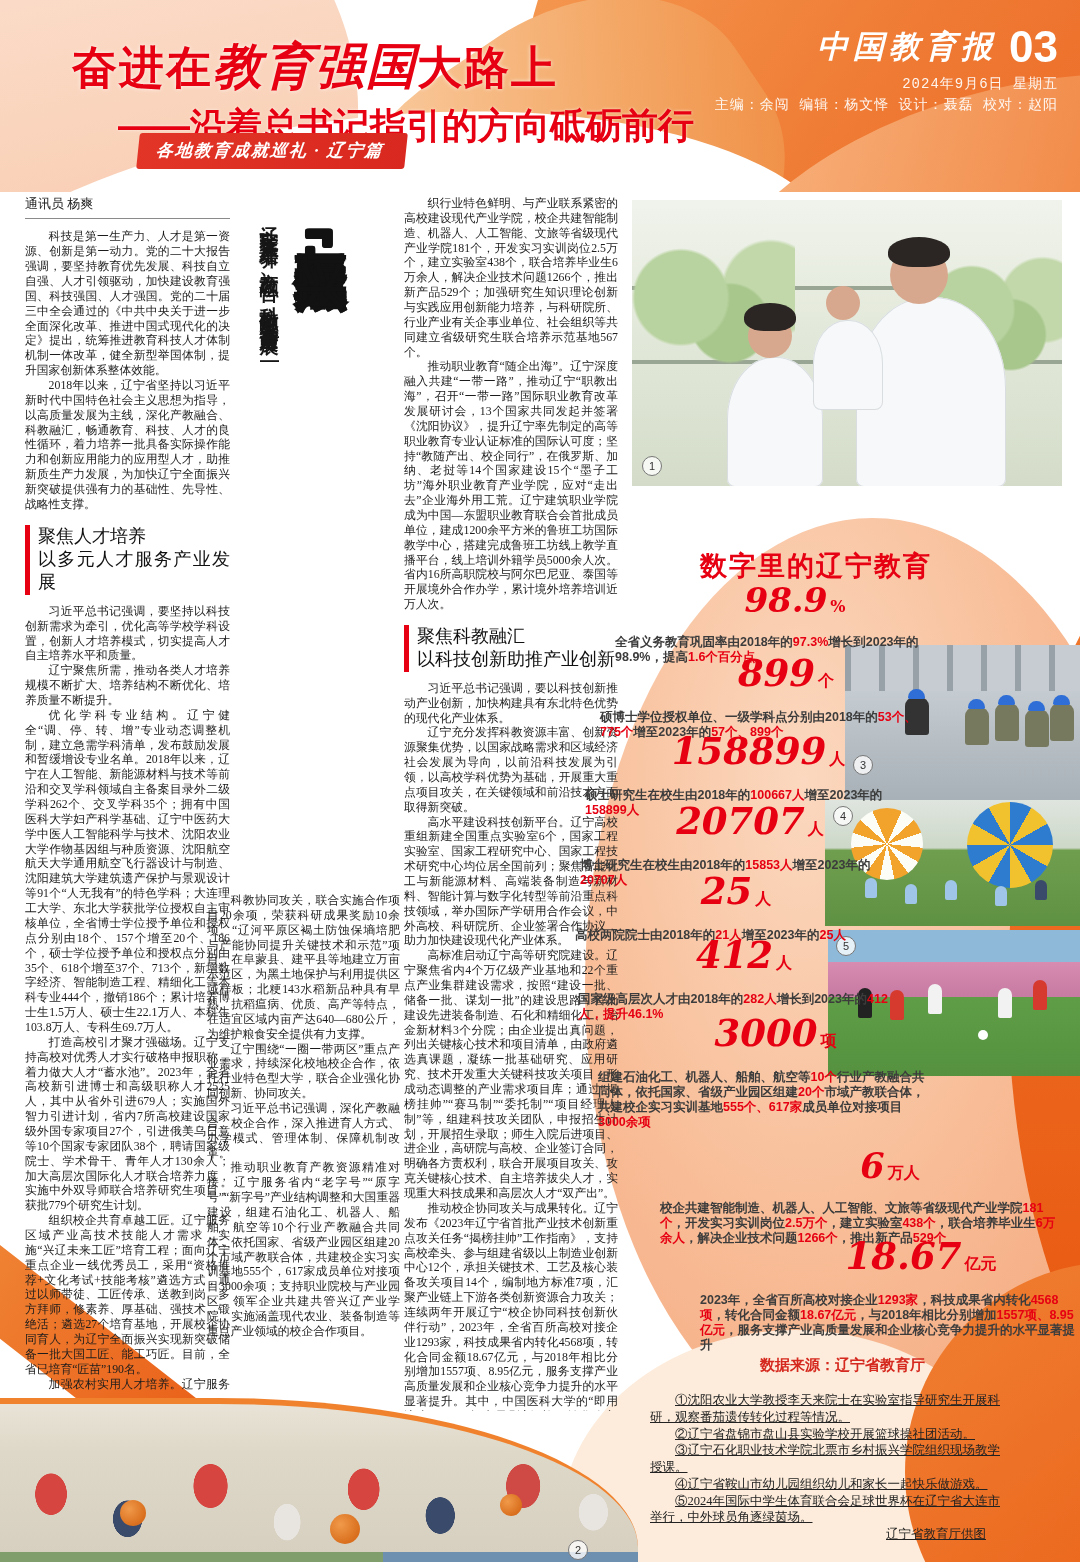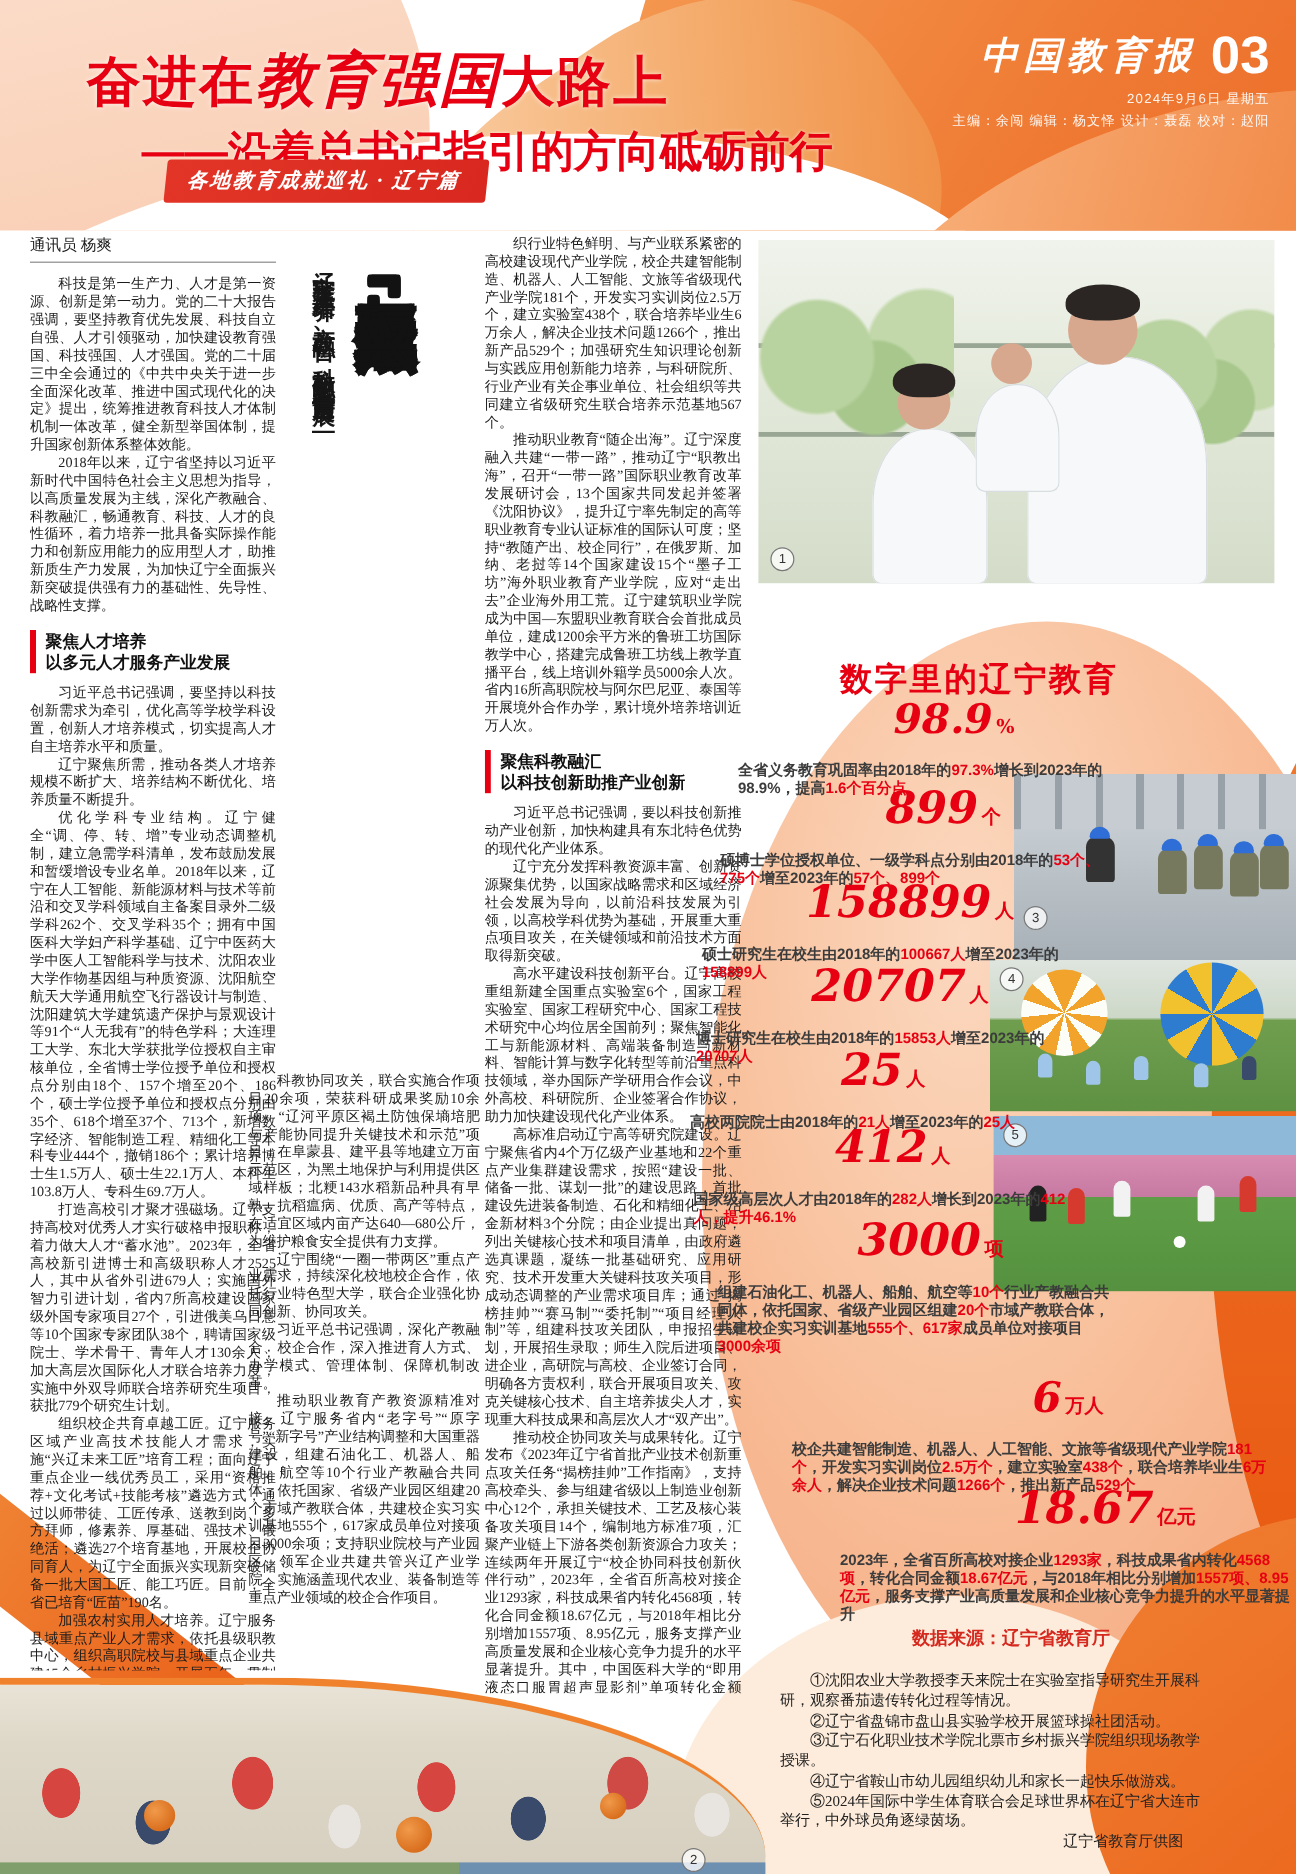--- a/index.html
+++ b/index.html
@@ -21,28 +21,28 @@
     text-shadow:0 0 4px rgba(255,255,255,.8);}
   .banner-title .mid{font-family:"Liberation Serif",serif;font-style:italic;font-weight:900;font-size:49px;}
   .banner-sub{position:absolute;left:118px;top:102px;z-index:3;font-family:"Liberation Sans",sans-serif;
     font-weight:900;font-size:36px;color:#e60012;white-space:nowrap;text-shadow:0 0 3px rgba(255,255,255,.7);}
   .ribbon{position:absolute;left:138px;top:133px;z-index:3;background:linear-gradient(100deg,#e23527,#d9281f);
     color:#fff;font-size:17px;font-weight:700;font-style:italic;padding:6px 22px 7px 18px;border-radius:3px;
     transform:skewX(-6deg);letter-spacing:2px;white-space:nowrap;}
   .masthead{position:absolute;right:22px;top:22px;z-index:3;text-align:right;color:#fff;}
   .masthead .brand{font-style:italic;font-weight:900;font-size:31px;letter-spacing:5px;vertical-align:middle;}
   .masthead .pno{font-family:"Liberation Sans",sans-serif;font-weight:700;font-size:44px;vertical-align:middle;margin-left:8px;}
-  .masthead .small{font-family:Liberation Sans, sans-serif;font-size:11px;opacity:.92;margin-top:3px;letter-spacing:1px;}
+  .masthead .small{font-family:Liberation Mono, monospace;font-size:14px;opacity:.92;margin-top:3px;letter-spacing:1px;}
   
   .col{position:absolute;z-index:5;font-size:11.8px;line-height:1.26;text-align:justify;overflow:hidden;}
   .col p{margin:0;text-indent:2em;}
   .byline{font-size:13px;padding-bottom:6px;border-bottom:1.5px solid #8a8a8a;margin-bottom:10px;text-indent:0;}
   .sec{display:flex;gap:8px;margin:13px 0 9px;}
   .sec .bar{width:5px;background:#e60012;flex:none;}
-  .sec .t{font-family:"Liberation Sans","DejaVu Sans",sans-serif;font-weight:700;font-size:14px;line-height:1.3;color:#111;}
+  .sec .t{font-family:"Liberation Sans","DejaVu Sans",sans-serif;font-weight:400;font-size:18px;line-height:1.3;color:#111;}
   
   .kicker{position:absolute;left:256px;top:212px;height:660px;z-index:5;writing-mode:vertical-rl;text-orientation:upright;
     font-family:"Liberation Sans",sans-serif;font-size:19px;font-weight:600;letter-spacing:3px;color:#161616;}
   .vhead{position:absolute;left:290px;top:214px;height:690px;z-index:5;writing-mode:vertical-rl;text-orientation:upright;
     font-family:"Liberation Sans","DejaVu Sans",sans-serif;font-weight:900;font-size:53px;line-height:1.2;color:#121212;}
   .vhead .outline{color:#fff;-webkit-text-stroke:2.5px #121212;
     text-shadow:1px 1px 0 #121212,-1px -1px 0 #121212,1px -1px 0 #121212,-1px 1px 0 #121212;}
   
   .stats-circle{position:absolute;left:585px;top:518px;width:575px;height:935px;border-radius:50%;z-index:1;
     background:radial-gradient(ellipse at 38% 28%,#fbd8bf 0%,#f8bd97 48%,#f3a075 100%);}
@@ -99,21 +99,21 @@
   .bball{position:absolute;border-radius:50%;background:radial-gradient(circle at 35% 35%,#f09a4a,#d96f1e 70%);}
   .matstrip{position:absolute;left:0;right:0;bottom:0;height:16px;background:linear-gradient(90deg,#7f9e6b 0 60%,#6d8fb0 60% 100%);}
   
   .pale-circle{position:absolute;left:560px;top:1330px;width:470px;height:390px;border-radius:50%;background:#fdecdb;z-index:1;}
   .br-blob{position:absolute;left:905px;top:1262px;width:420px;height:420px;border-radius:50%;z-index:2;
     background:linear-gradient(140deg,#f08033,#e85a12);}
   .bl-swoosh{position:absolute;left:-170px;top:1290px;width:430px;height:74px;z-index:2;transform:rotate(38deg);
     background:linear-gradient(90deg,#f2923f,#e95c16);border-radius:40px;}
   
   .captions{position:absolute;left:650px;top:1392px;width:350px;z-index:6;font-size:12.5px;line-height:1.34;color:#222;}
-  .captions p{margin:0;text-indent:2em;}
+  .captions p{margin:0;text-indent:2em;text-decoration:underline;}
   .credit{text-align:right;margin-top:5px;padding-right:14px;}
 </style>
 </head>
 <body>
 
 <div class="band">
   <div class="blobC"></div>
   <div class="blobA"></div>
   <div class="blobD"></div>
   <div class="blobB"></div>

